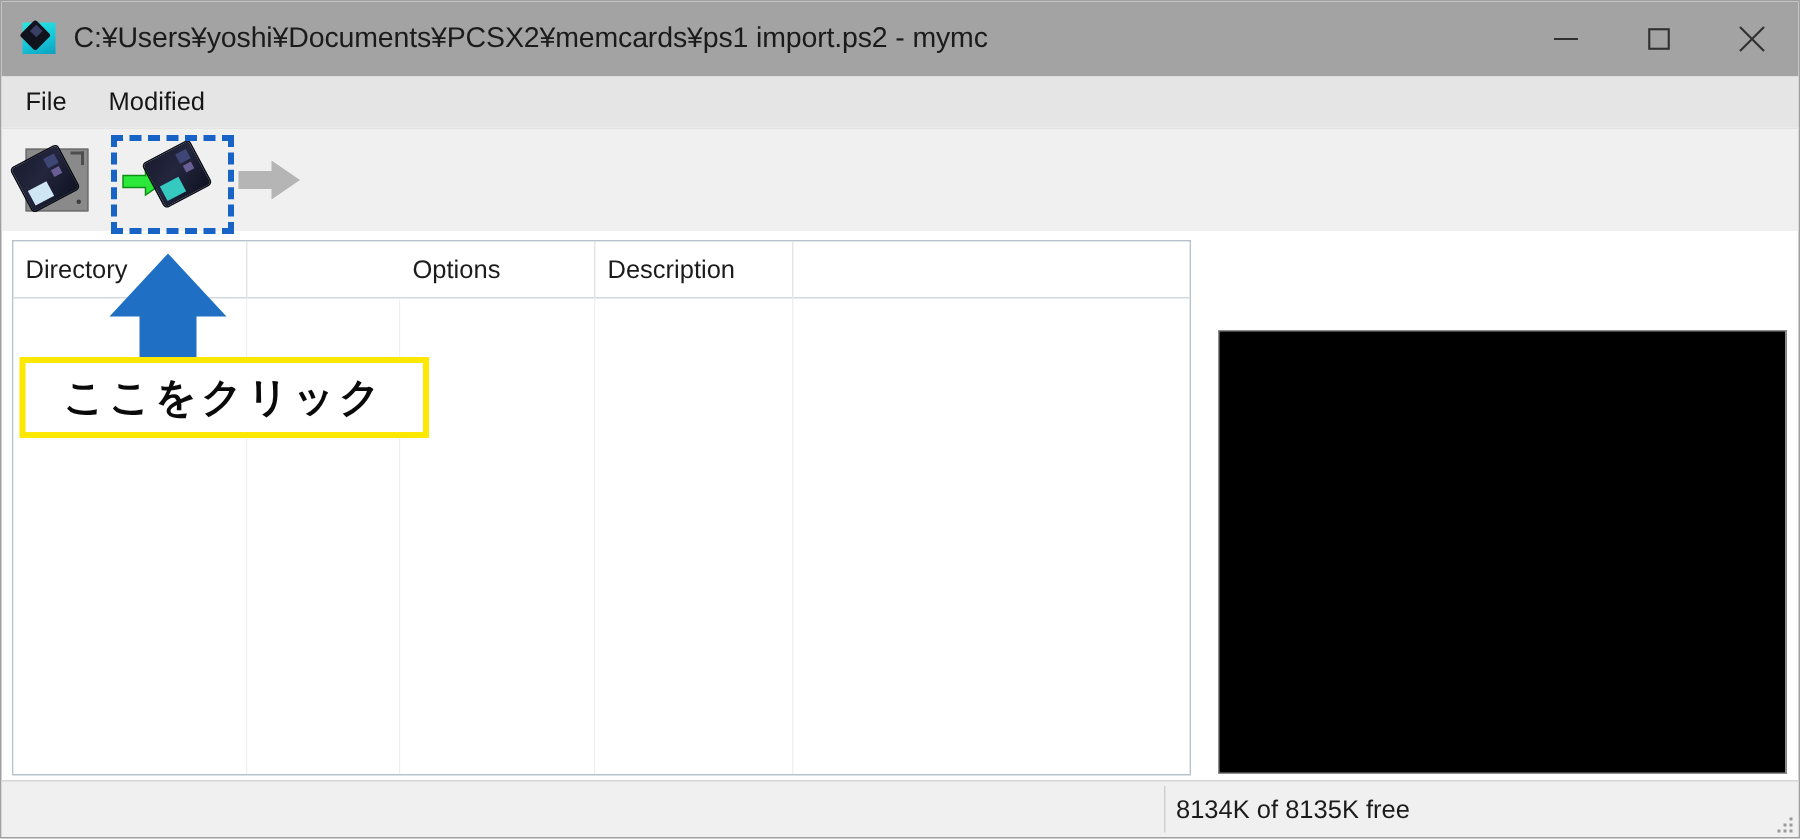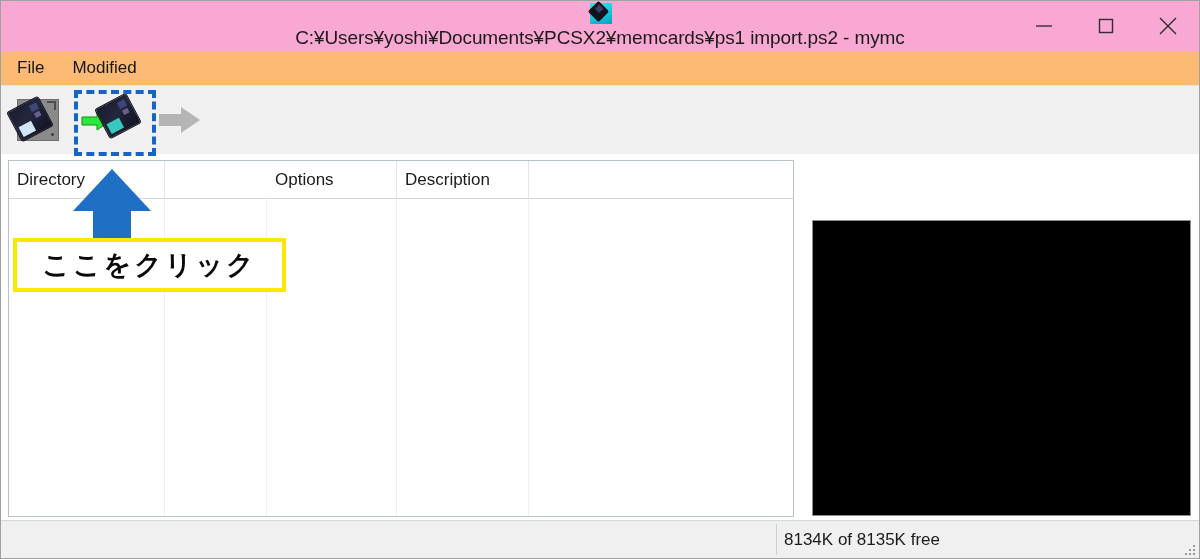--- a/index.html
+++ b/index.html
@@ -22,24 +22,23 @@
     border: 1px solid #a0a0a0;
     box-sizing: border-box;
     overflow: hidden;
   }
 
   
   #title-bar {
     position: absolute;
     left: 0; top: 0; right: 0;
     height: 50px;
-    background: #f9a8d4;
+    background: #a3a3a3;
     display: flex;
     align-items: center;
-    flex-direction: column;
   }
   #title-icon {
     width: 26px; height: 26px;
     margin-left: 12px; margin-right: 10px;
     position: relative;
     flex: none;
   }
   #title-icon .card {
     position: absolute; left: 2px; top: 2px;
     width: 22px; height: 21px;
@@ -77,21 +76,21 @@
     border: none;
     padding: 0;
   }
   .win-btn svg { display: block; }
 
   
   #menu-bar {
     position: absolute;
     left: 0; top: 50px; right: 0;
     height: 34px;
-    background: #fdba74;
+    background: #e5e5e5;
     display: flex;
     align-items: center;
     padding-left: 14px;
     box-sizing: border-box;
   }
   .menu-item {
     font-size: 17px;
     color: #161616;
     margin-right: 24px;
     padding: 2px 2px;

